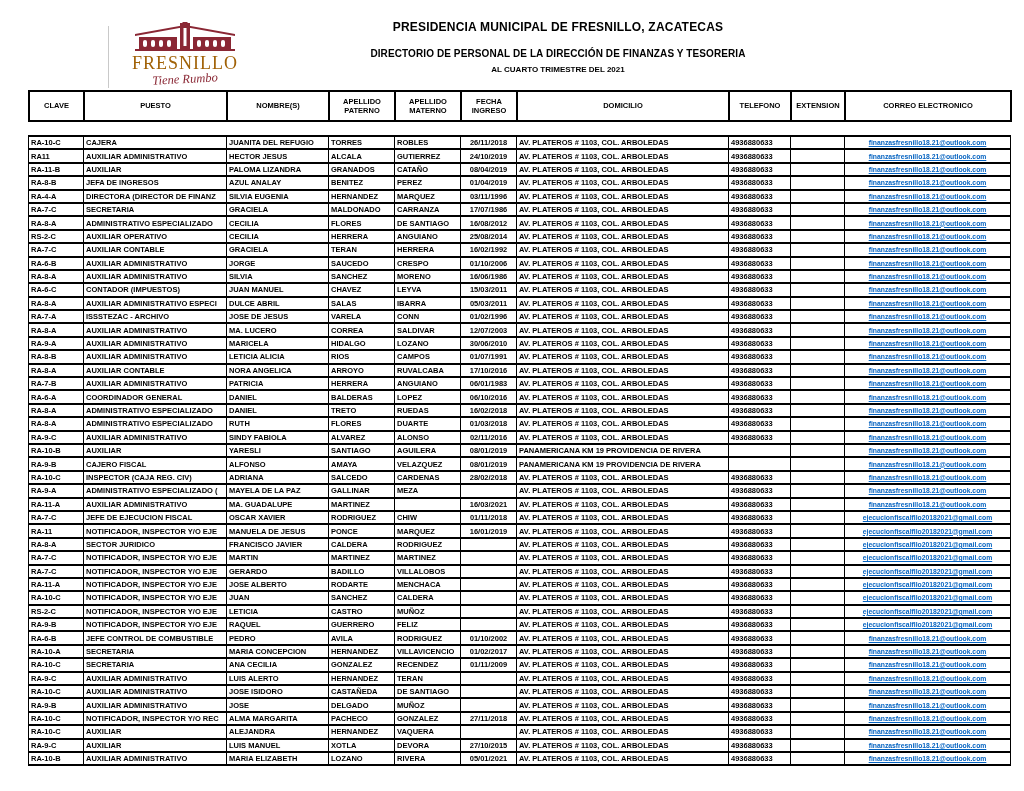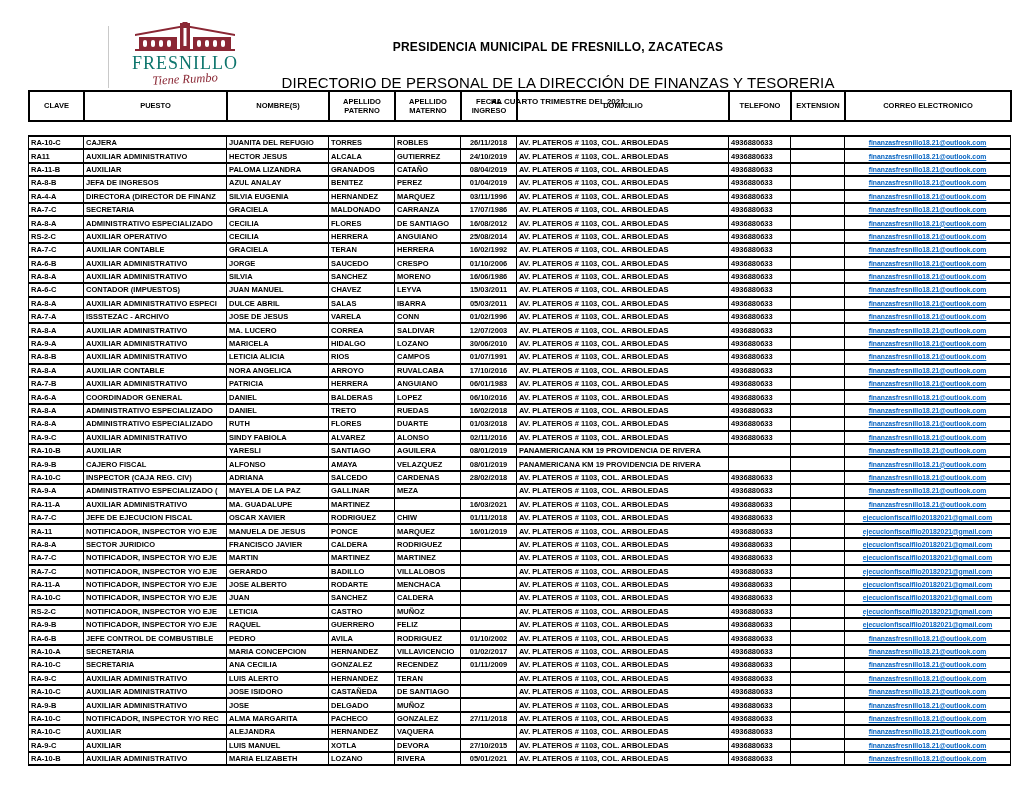--- a/index.html
+++ b/index.html
@@ -10,23 +10,23 @@
   }
   
   .logo-block{position:absolute;left:36px;top:22px;width:215px;height:76px;}
   .shield-wrap{position:absolute;left:0;top:2px;width:62px;text-align:center;}
   .council{font-size:4.5px;letter-spacing:.4px;color:#4a4a4a;margin-top:1px;font-weight:bold;}
   .term{font-size:7.5px;color:#3a3a3a;font-weight:bold;letter-spacing:.5px;border-top:1px solid #7a7a7a;display:inline-block;padding-top:1px;}
   .logo-divider{position:absolute;left:72px;top:4px;width:1px;height:62px;background:#c9c9c9;}
   .brand-wrap{position:absolute;left:84px;top:0;width:130px;text-align:center;}
   .brand-name{font-family:"Liberation Serif",serif;font-size:18px;letter-spacing:1px;line-height:1;margin-top:-2px;}
   .brand-slogan{font-family:"Liberation Serif",serif;font-style:italic;font-size:12.5px;line-height:1;transform:rotate(-3deg);margin-top:1px;}
-  .titles{position:absolute;left:96px;right:4px;top:40px;text-align:center;}
+  .titles{position:absolute;left:96px;right:4px;top:20px;text-align:center;}
   .doc-title{font-size:12px;font-weight:bold;letter-spacing:.2px;}
-  .doc-subtitle{font-size:15px;font-weight:normal;margin-top:20px;letter-spacing:.1px;}
+  .doc-subtitle{font-size:10px;font-weight:bold;margin-top:14px;letter-spacing:.1px;}
   .doc-period{font-size:8px;font-weight:bold;margin-top:6px;}
   
   .table-zone{position:absolute;left:28px;top:90px;width:982px;}
   table{border-collapse:collapse;table-layout:fixed;width:982px;}
   col.c0{width:55px}col.c1{width:143px}col.c2{width:102px}col.c3{width:66px}
   col.c4{width:66px}col.c5{width:56px}col.c6{width:212px}col.c7{width:62px}
   col.c8{width:54px}col.c9{width:166px}
   th{
     border:2px solid #000;font-size:7.5px;font-weight:bold;text-align:center;
     padding:2px 1px;line-height:1.25;height:24px;vertical-align:middle;
@@ -67,21 +67,21 @@
           <rect x="26" y="18" width="4" height="7" rx="2"></rect>
           <rect x="34" y="18" width="4" height="7" rx="2"></rect>
           <rect x="64" y="18" width="4" height="7" rx="2"></rect>
           <rect x="72" y="18" width="4" height="7" rx="2"></rect>
           <rect x="80" y="18" width="4" height="7" rx="2"></rect>
           <rect x="88" y="18" width="4" height="7" rx="2"></rect>
           <rect x="50.5" y="6" width="3" height="18"></rect>
         </g>
       </svg>
     </span>
-    <div class="brand-name" style="color:#0f766e;">FRESNILLO</div>
+    <div class="brand-name" style="color:#a16207;">FRESNILLO</div>
     <div class="brand-slogan" style="color:#8a2734;">Tiene Rumbo</div>
   </div>
 </div>
 
 <div class="titles">
   <div class="doc-title">PRESIDENCIA MUNICIPAL DE FRESNILLO, ZACATECAS</div>
   <div class="doc-subtitle">DIRECTORIO DE PERSONAL DE LA DIRECCIÓN DE FINANZAS Y TESORERIA</div>
   <div class="doc-period">AL  CUARTO  TRIMESTRE DEL 2021</div>
 </div>
 

